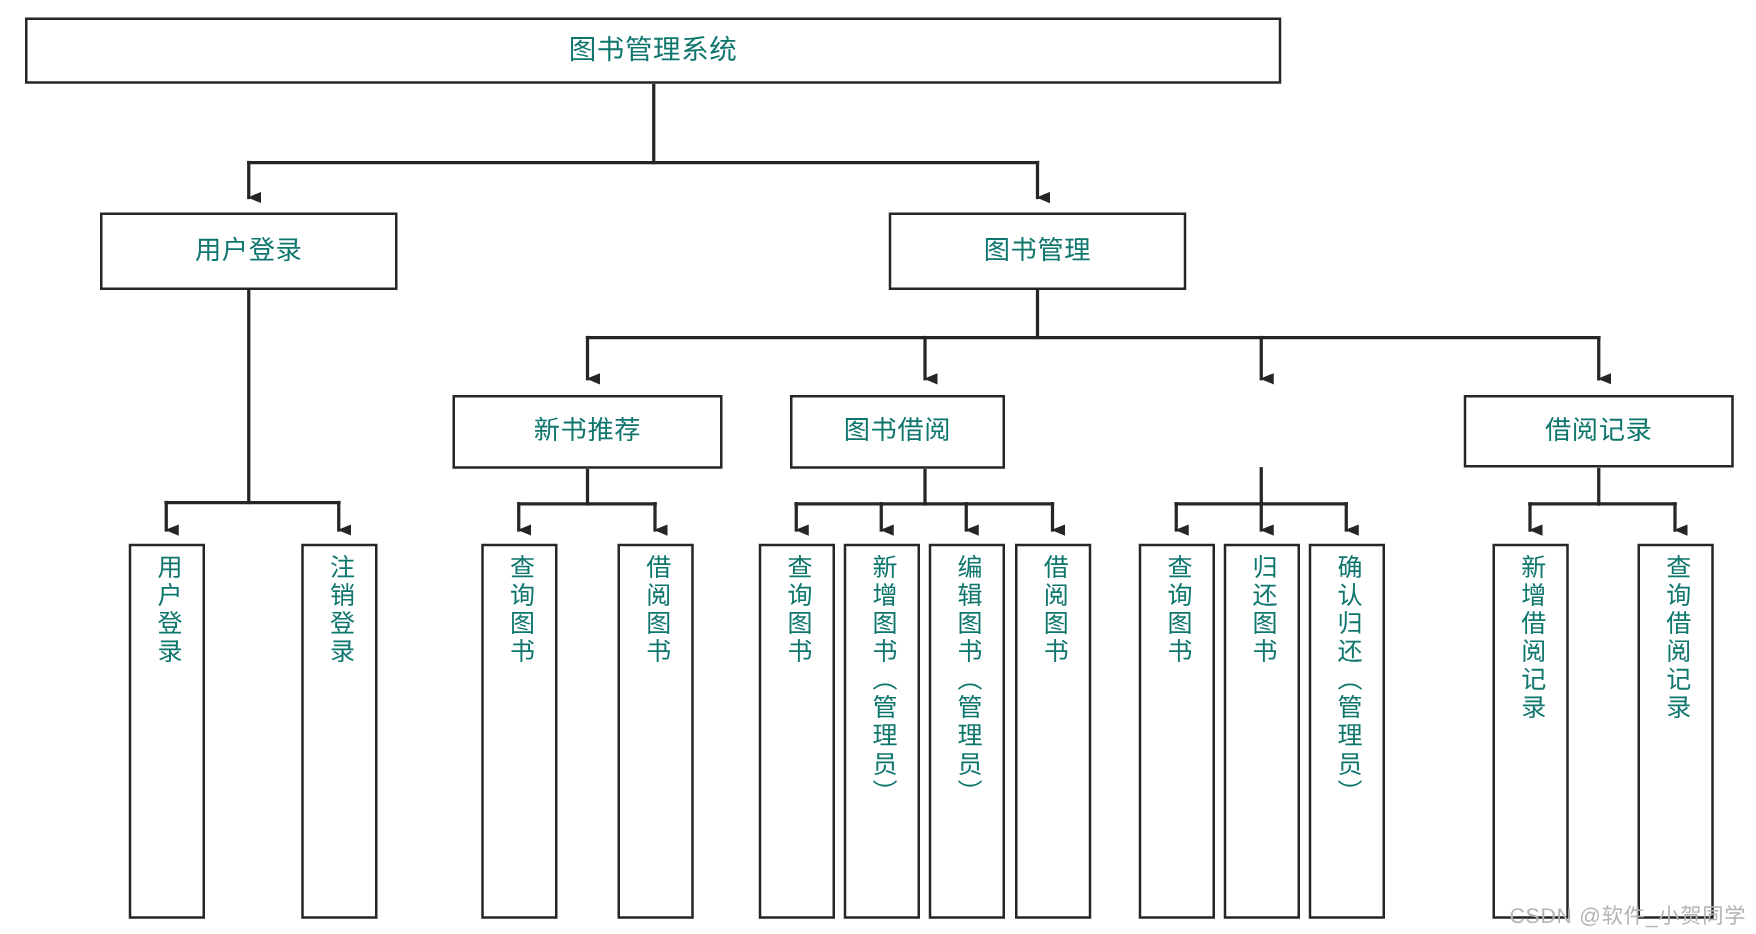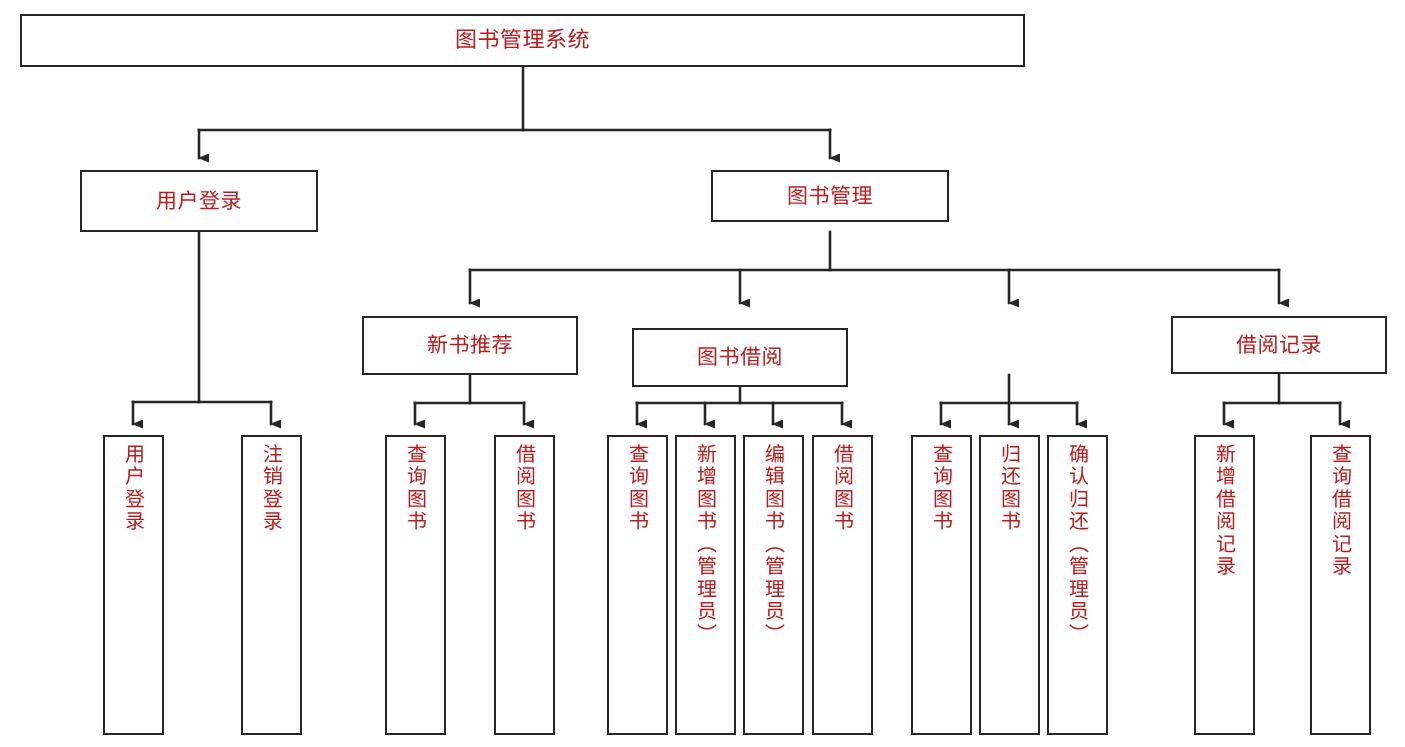--- a/index.html
+++ b/index.html
@@ -29,21 +29,21 @@
     position: absolute;
     box-sizing: border-box;
     background: #ffffff;
     border: 2px solid #262626;
     display: flex;
     align-items: center;
     justify-content: center;
     overflow: hidden;
   }
   .node-label {
-    color: #b91c1c;
+    color: #0f766e;
     text-align: center;
     line-height: 1.28;
     letter-spacing: 0.5px;
     white-space: nowrap;
   }
   .node-box.horizontal .node-label {
     font-size: 21px;
   }
   .node-box.root .node-label {
     font-size: 22px;
@@ -127,28 +127,28 @@
     </g>
   </svg>
 
   <div class="node-box root horizontal" style="left:20px; top:14px; width:1005px; height:53px;">
     <span class="node-label">图书管理系统</span>
   </div>
 
   <div class="node-box horizontal" style="left:80px; top:170px; width:238px; height:62px;">
     <span class="node-label">用户登录</span>
   </div>
-  <div class="node-box horizontal" style="left:711px; top:170px; width:238px; height:52px;">
+  <div class="node-box horizontal" style="left:711px; top:170px; width:238px; height:62px;">
     <span class="node-label">图书管理</span>
   </div>
 
   <div class="node-box horizontal" style="left:362px; top:316px; width:216px; height:59px;align-items:center;">
     <span class="node-label">新书推荐</span>
   </div>
-  <div class="node-box horizontal" style="left:632px; top:328px; width:216px; height:59px;">
+  <div class="node-box horizontal" style="left:632px; top:316px; width:172px; height:59px;">
     <span class="node-label">图书借阅</span>
   </div>
   <div class="node-box horizontal" style="left:1171px; top:316px; width:216px; height:58px;">
     <span class="node-label">借阅记录</span>
   </div>
 
   <div class="node-box vertical" style="left:103px; top:435px; width:61px; height:300px;">
     <span class="node-label">用户登录</span>
   </div>
   <div class="node-box vertical" style="left:241px; top:435px; width:61px; height:300px;">
@@ -185,14 +185,15 @@
     <span class="node-label">确认归还（管理员）</span>
   </div>
 
   <div class="node-box vertical" style="left:1194px; top:435px; width:61px; height:300px;">
     <span class="node-label">新增借阅记录</span>
   </div>
   <div class="node-box vertical" style="left:1310px; top:435px; width:61px; height:300px;">
     <span class="node-label">查询借阅记录</span>
   </div>
 
+  <div class="watermark">CSDN @软件_小贺同学</div>
 
 </div>
 
 </body></html>

